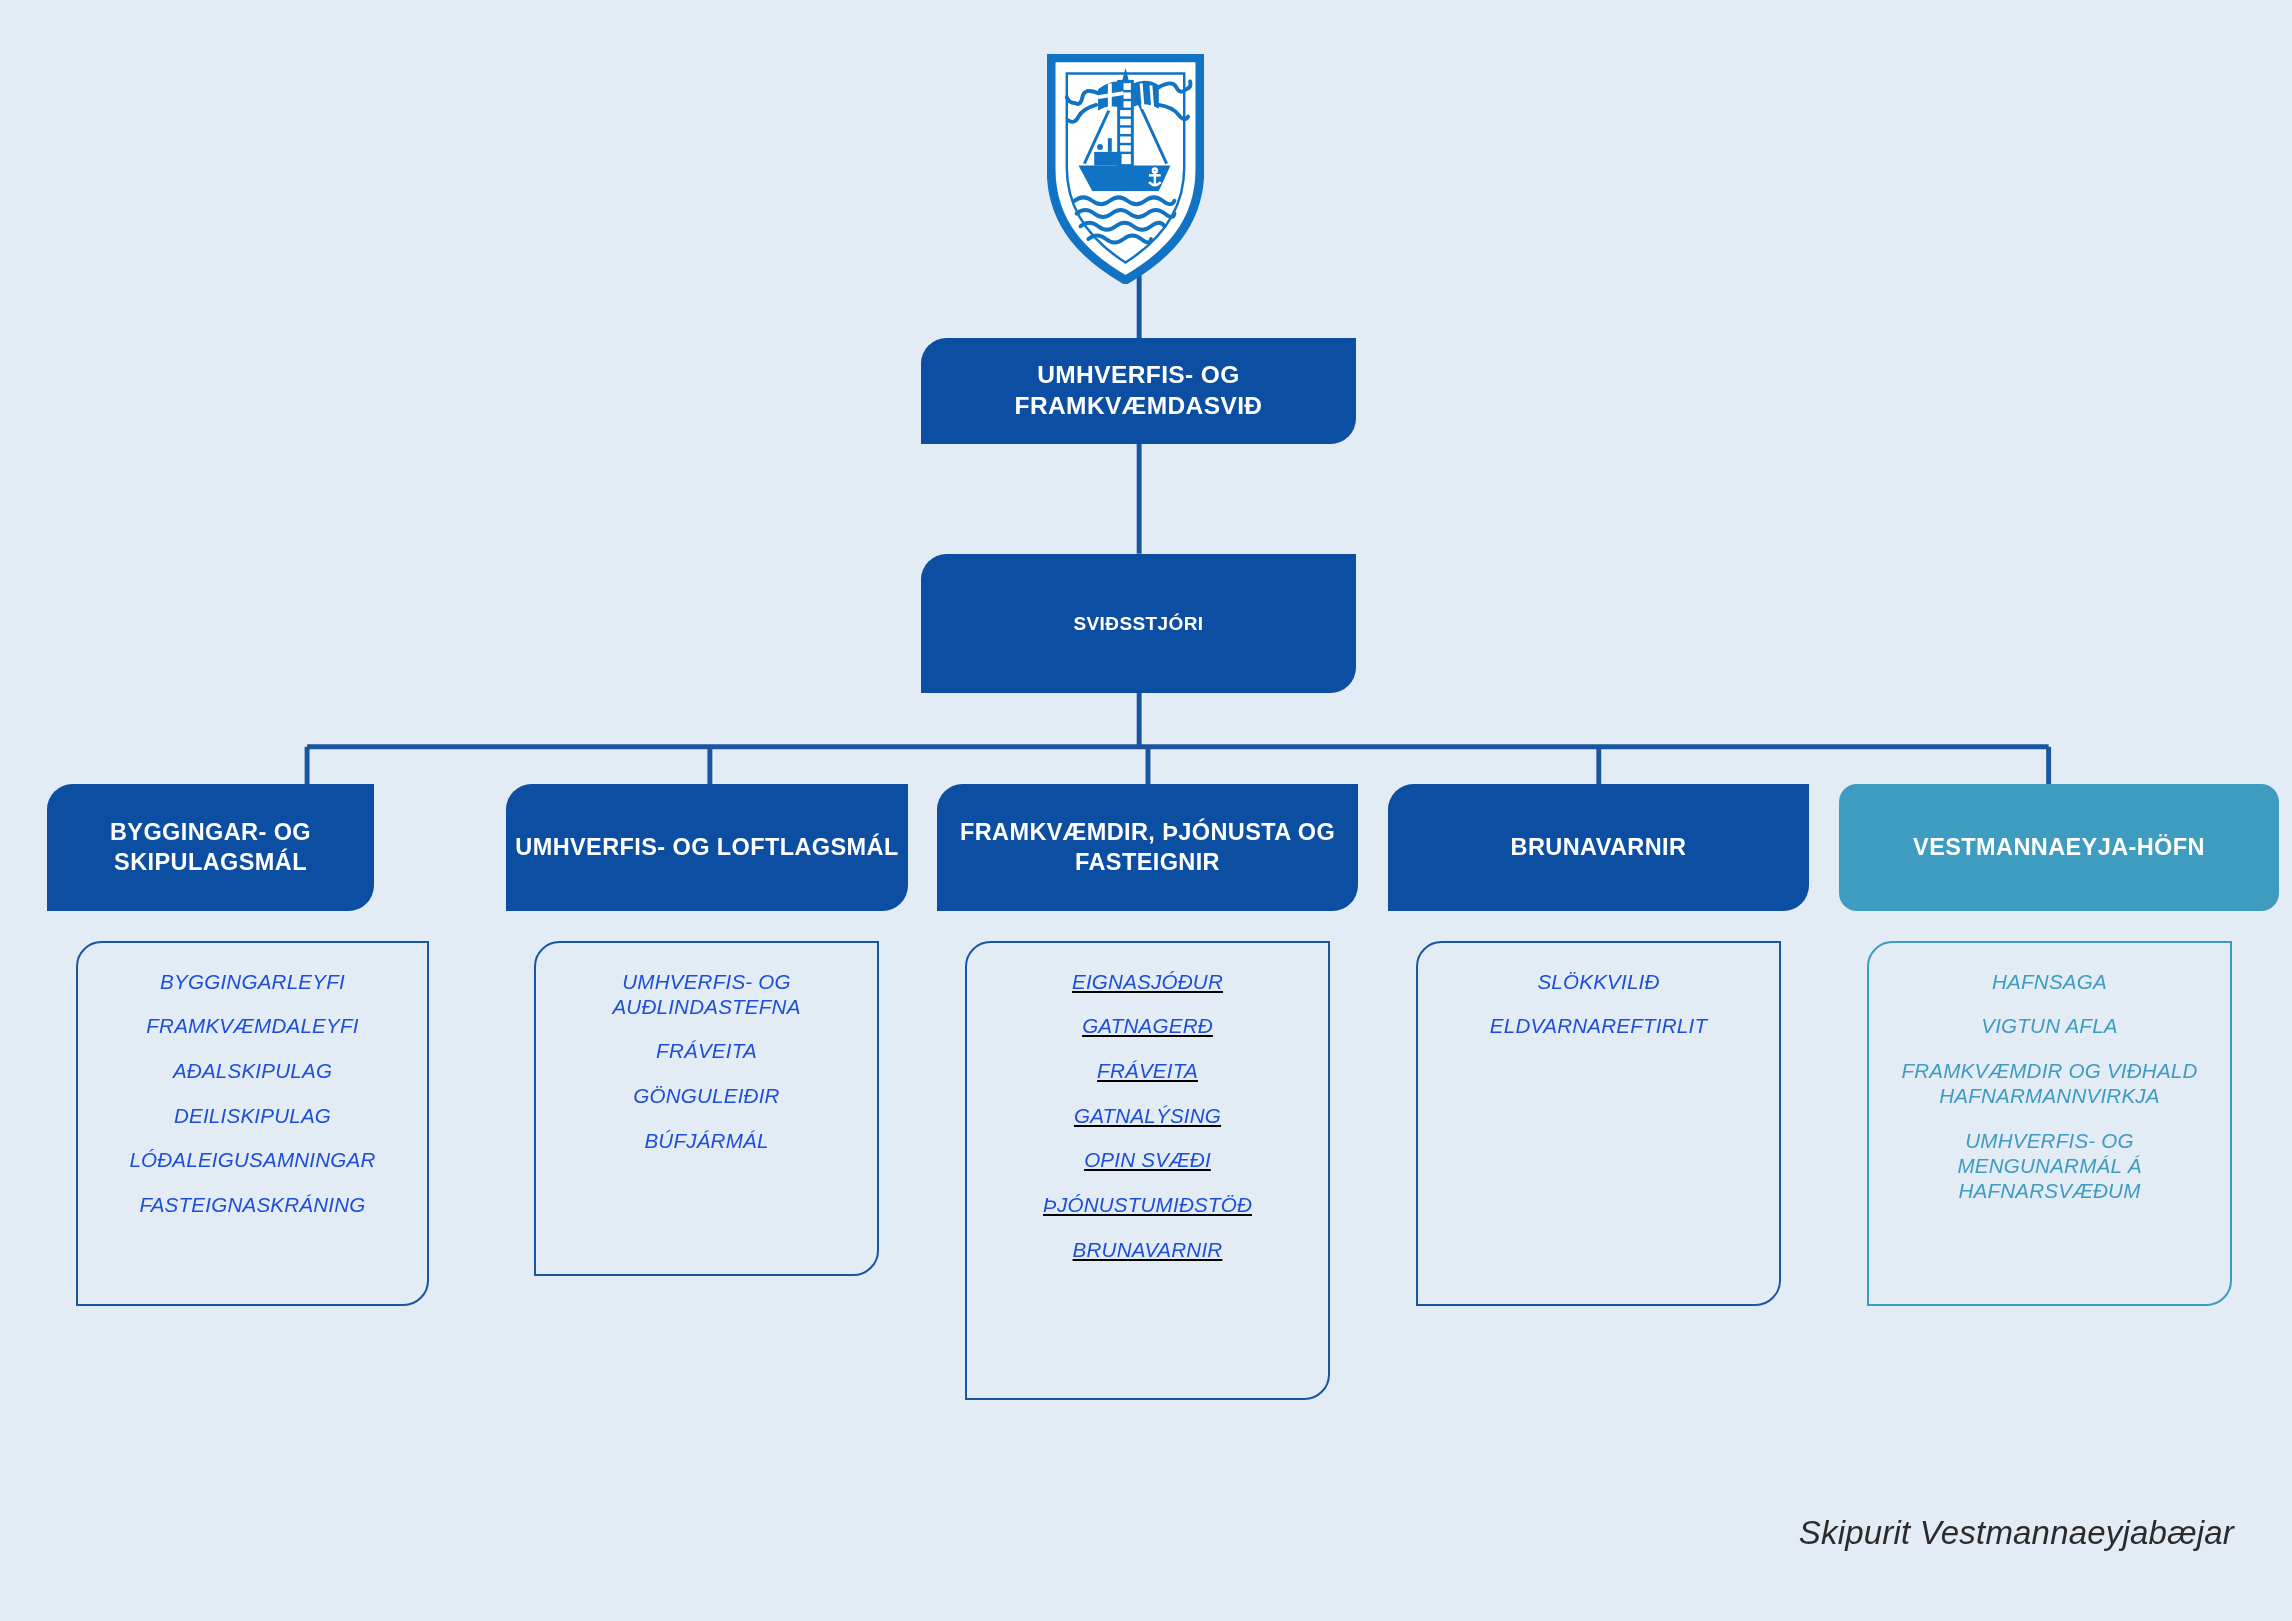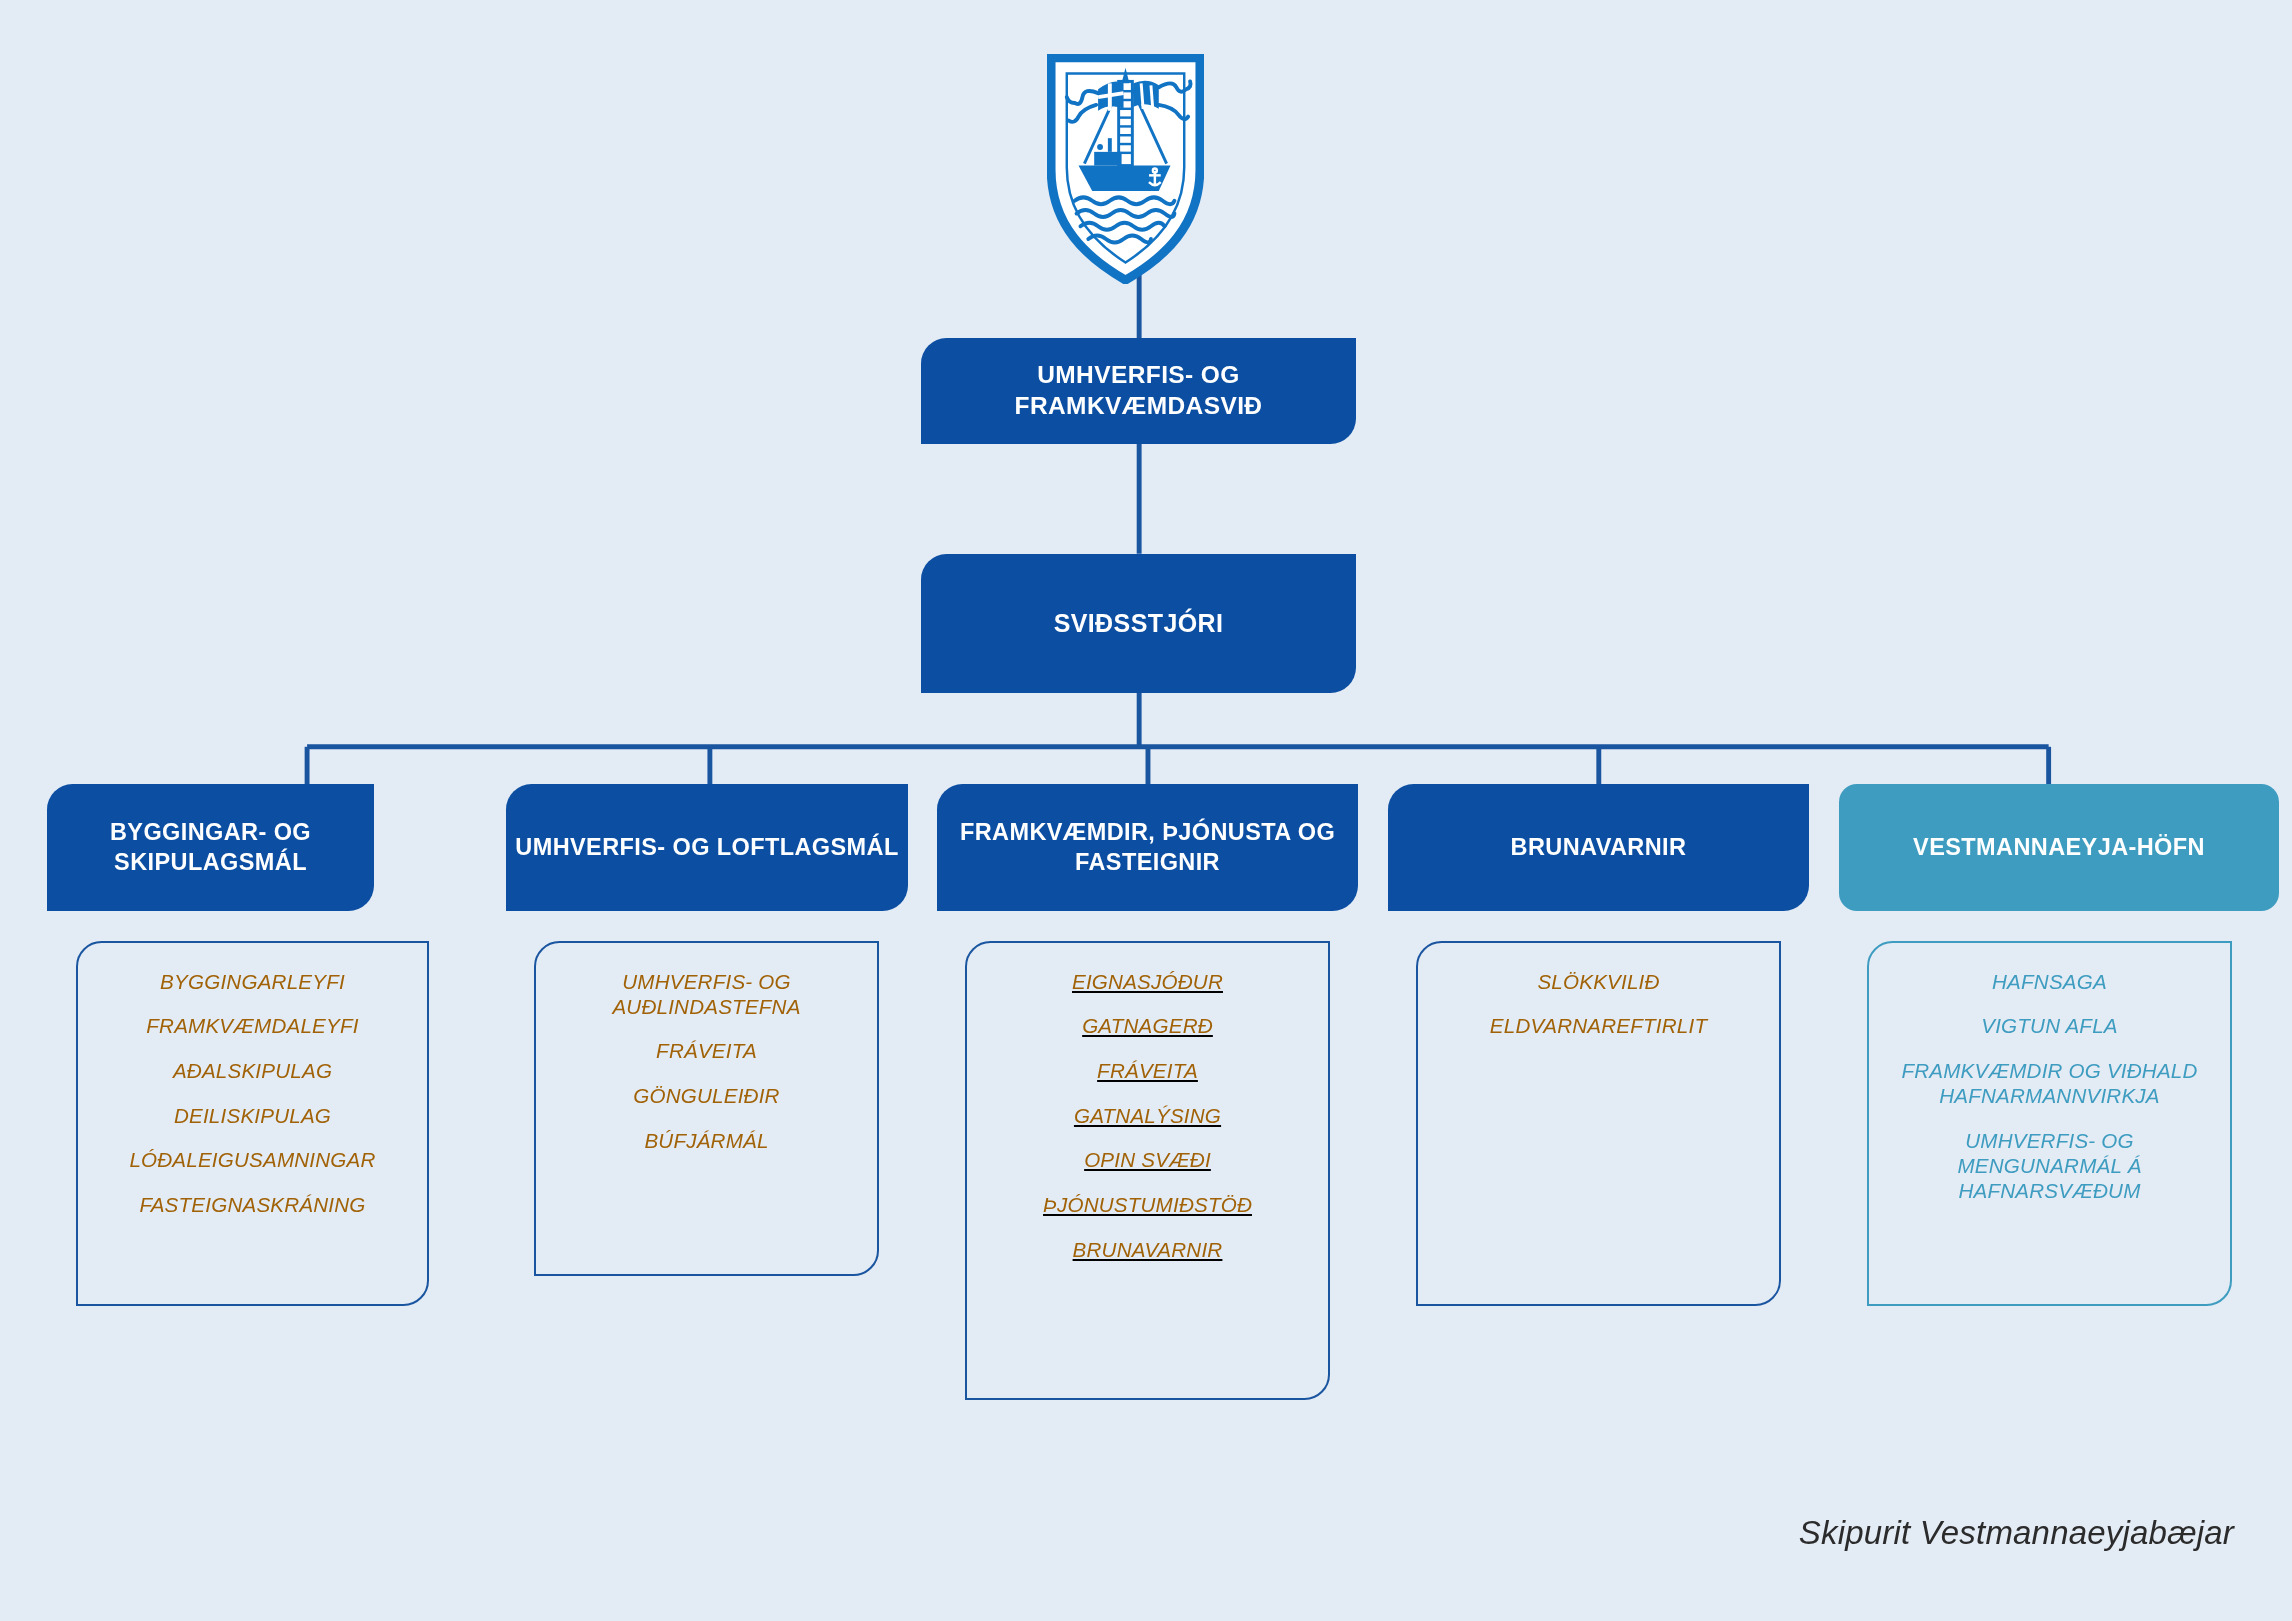--- a/index.html
+++ b/index.html
@@ -56,21 +56,21 @@
 
   
   #node-division {
     left: 921px; top: 338px;
     width: 435px; height: 106px;
     font-size: 24.5px;
   }
   #node-manager {
     left: 921px; top: 554px;
     width: 435px; height: 139px;
-    font-size: 25px;
+    font-size: 19px;
   }
 
   
   .dept {
     top: 784px;
     height: 127px;
     font-size: 23.5px;
   }
   #dept-0 { left: 47px;   width: 327px; }
   #dept-1 { left: 506px;  width: 402px; }
@@ -89,21 +89,21 @@
     flex-direction: column;
     align-items: center;
     padding-top: 25.5px;
     z-index: 2;
   }
   .sublist.teal { border-color: #3d9cc0; }
 
   .sublist-item {
     font-style: italic;
     font-size: 20.6px;
-    color: #a16207;
+    color: #1d4ed8;
     text-align: center;
     line-height: 1.22;
     margin-bottom: 19.6px;
     letter-spacing: 0.2px;
     white-space: pre-line;
   }
   .sublist.teal .sublist-item { color: #3d9cc0; }
 
   #sub-0 { left: 76px;   width: 353px; height: 365px; }
   #sub-1 { left: 534px;  width: 345px; height: 335px; }

